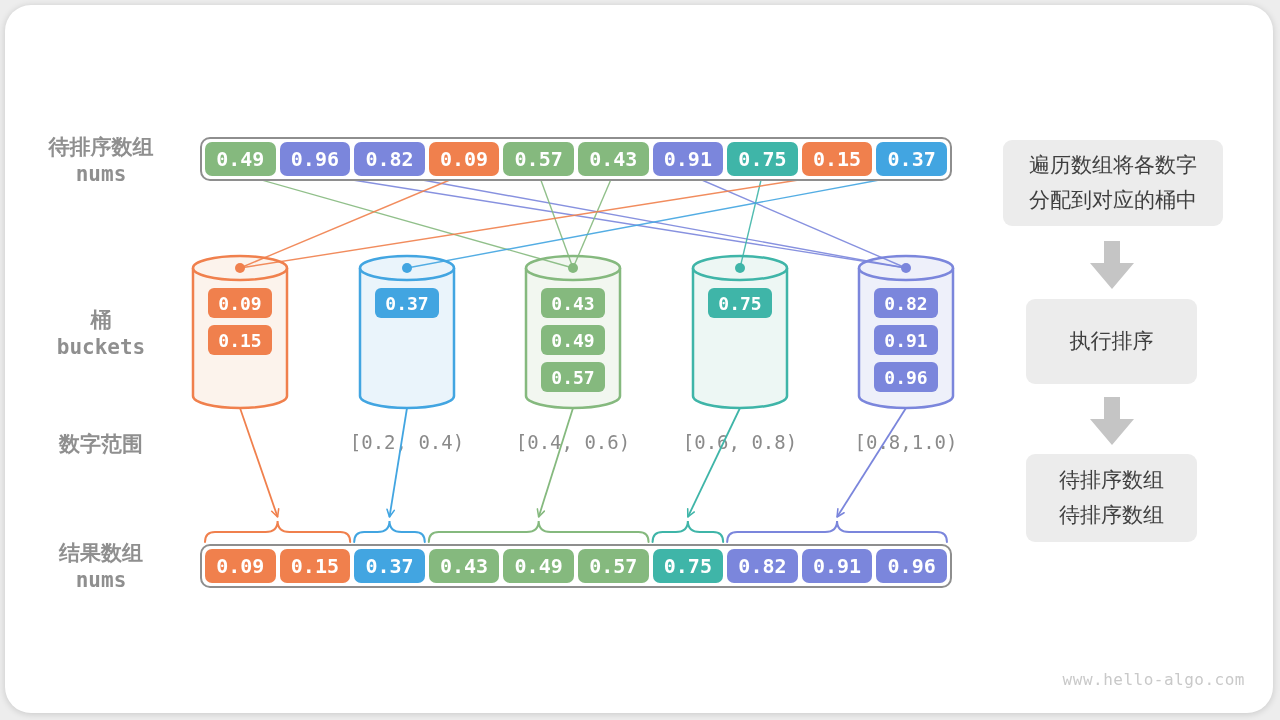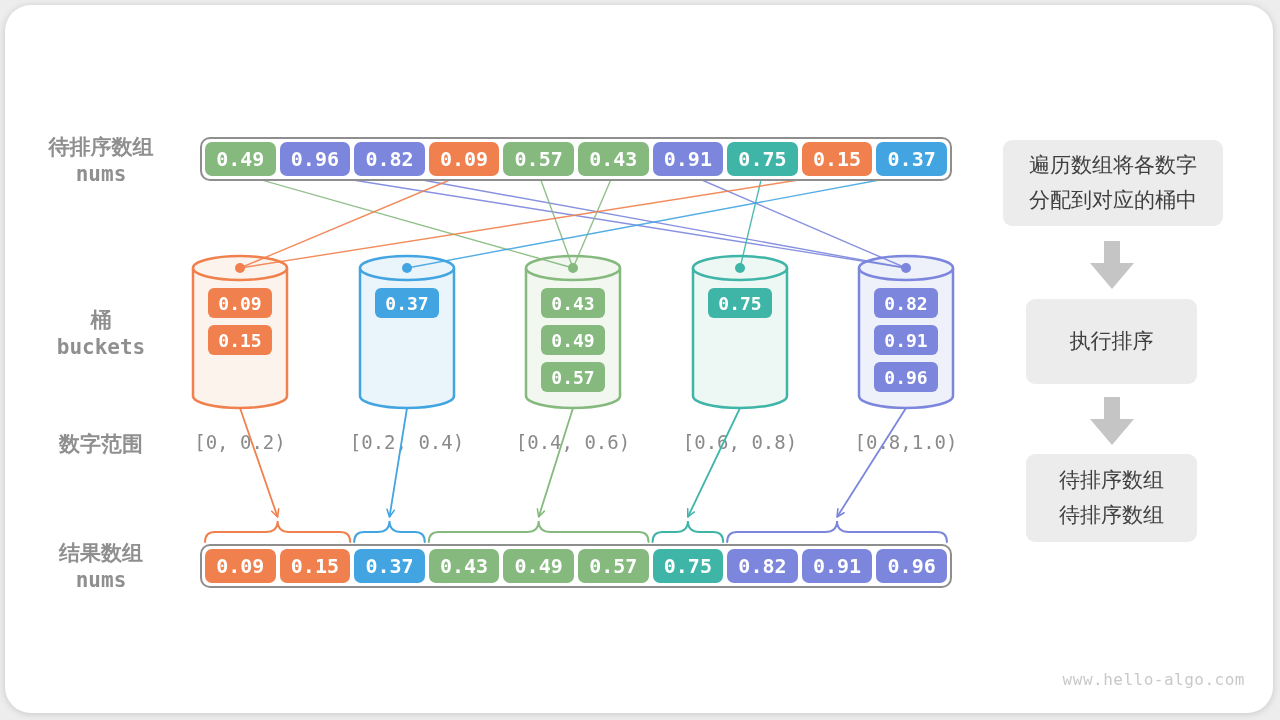--- a/index.html
+++ b/index.html
@@ -145,21 +145,20 @@
   </svg>
 
   <div class="flow-box" style="left:1026px;top:454px;width:171px;height:88px">
     <div>待排序数组</div>
     <div>待排序数组</div>
   </div>
 
   <div class="watermark">www.hello-algo.com</div>
 <div class="bucket-chip" style="left: 208px; top: 288px; background: rgb(240, 128, 77);">0.09</div>
     <div class="bucket-chip" style="left: 208px; top: 325px; background: rgb(240, 128, 77);">0.15</div>
-    <div class="range-label" style="left: 145px; top: 431px;">[0, 0.2)</div>
     <div class="bucket-chip" style="left: 375px; top: 288px; background: rgb(66, 165, 225);">0.37</div>
     <div class="range-label" style="left: 312px; top: 431px;">[0.2, 0.4)</div>
     <div class="bucket-chip" style="left: 541px; top: 288px; background: rgb(133, 185, 126);">0.43</div>
     <div class="bucket-chip" style="left: 541px; top: 325px; background: rgb(133, 185, 126);">0.49</div>
     <div class="bucket-chip" style="left: 541px; top: 362px; background: rgb(133, 185, 126);">0.57</div>
     <div class="range-label" style="left: 478px; top: 431px;">[0.4, 0.6)</div>
     <div class="bucket-chip" style="left: 708px; top: 288px; background: rgb(63, 181, 168);">0.75</div>
     <div class="range-label" style="left: 645px; top: 431px;">[0.6, 0.8)</div>
     <div class="bucket-chip" style="left: 874px; top: 288px; background: rgb(123, 134, 220);">0.82</div>
     <div class="bucket-chip" style="left: 874px; top: 325px; background: rgb(123, 134, 220);">0.91</div>

